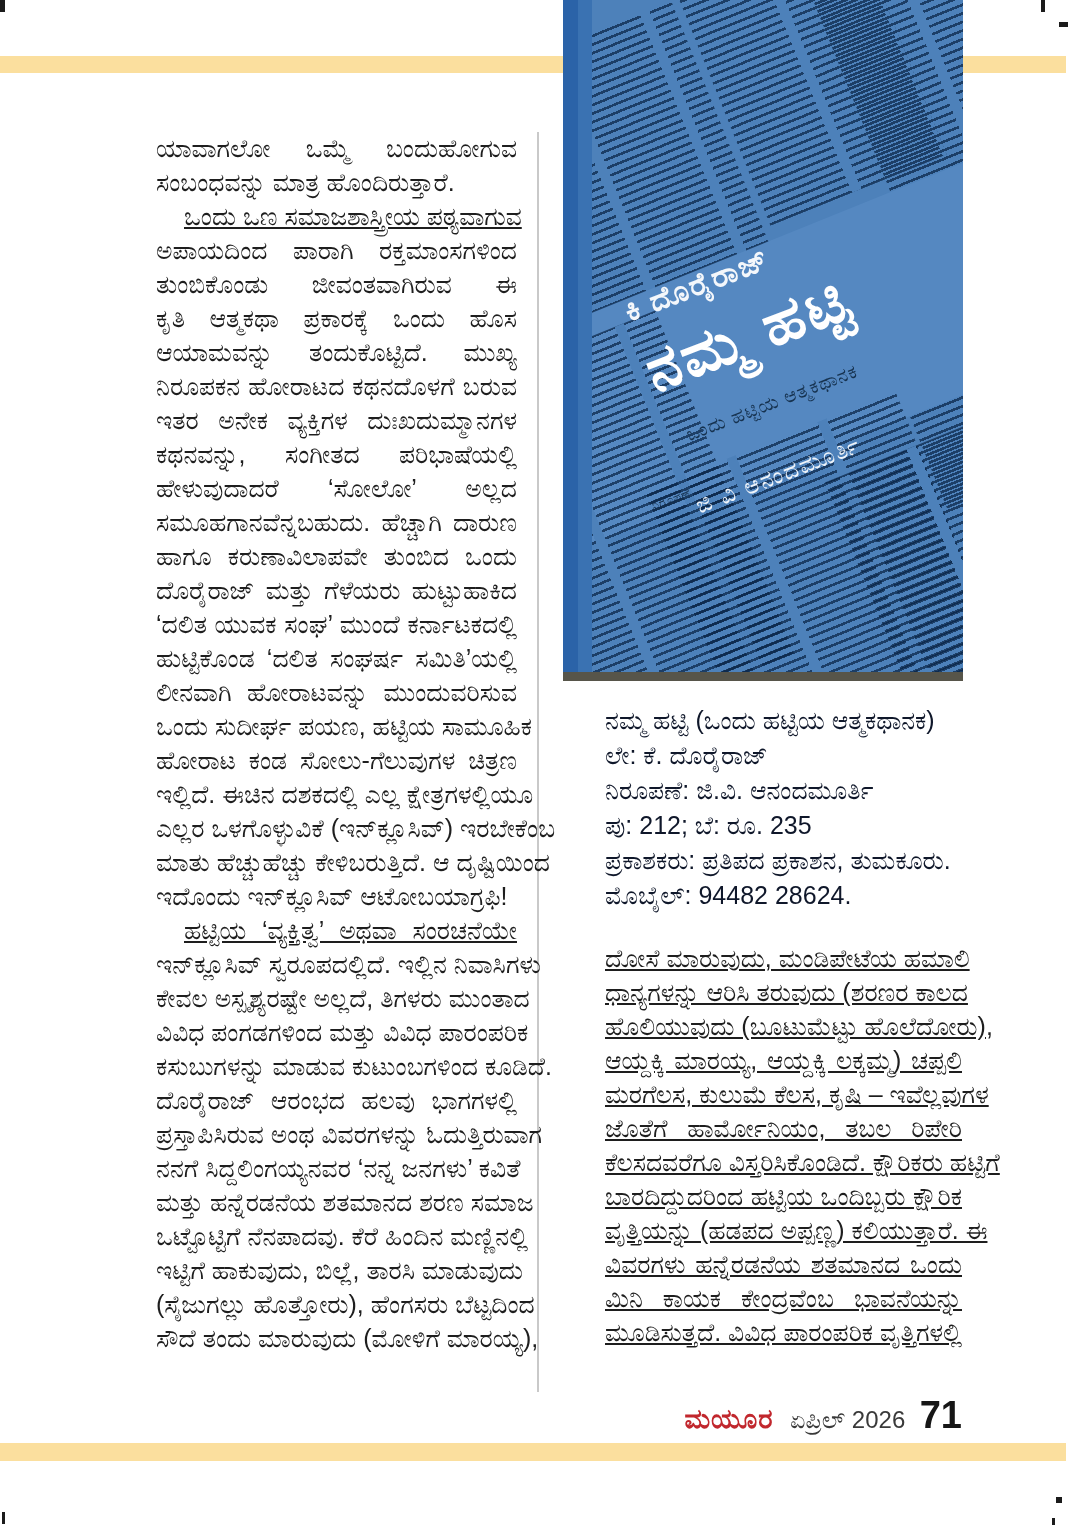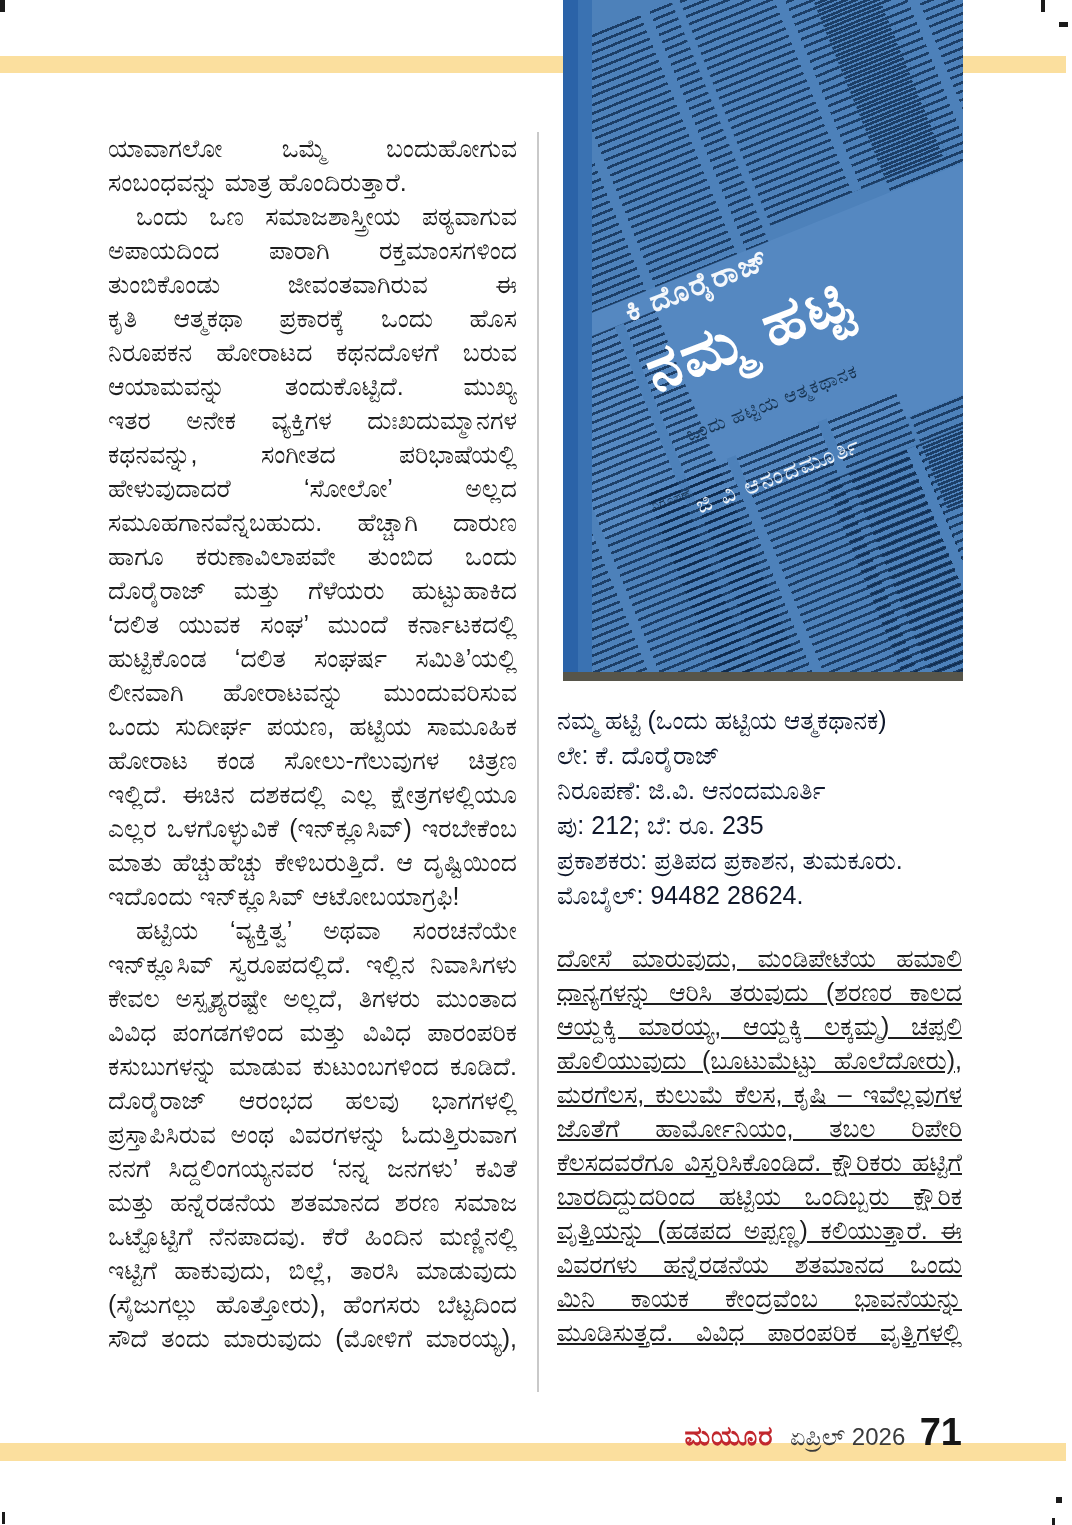--- a/index.html
+++ b/index.html
@@ -14,23 +14,23 @@
   
   .mark{position:absolute;background:#1b1b1b;}
 
   
   .col-rule{position:absolute;left:537px;top:132px;width:2px;height:1260px;background:#c9c9c9;}
 
   
   .col{position:absolute;font-size:25px;line-height:34px;}
   .col.left{left:108px;top:131px;width:409px;}
   .col.right{left:557px;top:941px;width:405px;text-decoration:underline;}
-  .line{height:34px;text-align:justify;text-align-last:justify;white-space:nowrap;overflow:visible;}
+  .line{height:34px;text-align:justify;text-align-last:justify;white-space:nowrap;overflow:visible;margin-left:48px;}
   .line.end{text-align-last:left;}
-  .line.indent{text-indent:28px;}
+  .line.indent{text-indent:28px;text-decoration:underline;}
 
   
   .cover{position:absolute;left:563px;top:0px;width:400px;height:681px;background:#4d81ba;overflow:hidden;}
   .cover .spine{position:absolute;left:0;top:0;width:15px;height:100%;background:#2b63a8;}
   .cover .spine2{position:absolute;left:15px;top:0;width:14px;height:100%;background:#3a72b2;}
   .cover .np{position:absolute;
      background:
        repeating-linear-gradient(90deg, rgba(77,129,186,0) 0 88px, rgba(77,129,186,1) 88px 98px),
        repeating-linear-gradient(0deg, rgba(9,36,70,0.72) 0 2.6px, rgba(0,0,0,0) 2.6px 8px);
      transform:rotate(-22deg);}
@@ -41,21 +41,21 @@
   .cover-title{left:78px;top:300px;font-size:60px;font-weight:bold;color:#ffffff;letter-spacing:3px;}
   .cover-subtitle{left:118px;top:392px;font-size:19px;color:#16324f;letter-spacing:1px;}
   .cover-narrlabel{left:88px;top:492px;font-size:13px;color:#16324f;}
   .cover-narrator{left:128px;top:462px;font-size:23px;color:#eef3f9;letter-spacing:2px;}
 
   
   .caption{position:absolute;left:557px;top:703px;width:452px;font-size:25px;line-height:35px;color:#0f172a;}
   .caption .line{height:35px;text-align:left;text-align-last:left;}
 
   
-  .footer{position:absolute;top:1394px;left:0;width:962px;text-align:right;white-space:nowrap;margin-top:17px;}
+  .footer{position:absolute;top:1394px;left:0;width:962px;text-align:right;white-space:nowrap;}
   .footer .logo{color:#c1272d;font-weight:bold;font-size:27px;letter-spacing:1px;}
   .footer .issue{color:#3a3a3a;font-size:24px;margin-left:12px;}
   .footer .pageno{color:#161616;font-size:38px;font-weight:bold;margin-left:10px;}
 </style>
 </head>
 <body>
 
 <div class="page">
 
   <div class="mark" style="left:0;top:0;width:5px;height:12px;"></div>
@@ -73,22 +73,22 @@
   <div class="col left">
       <div class="para">
         <div class="line">ಯಾವಾಗಲೋ ಒಮ್ಮೆ ಬಂದುಹೋಗುವ</div>
         <div class="line end">ಸಂಬಂಧವನ್ನು ಮಾತ್ರ ಹೊಂದಿರುತ್ತಾರೆ.</div>
       </div>
       <div class="para">
         <div class="line indent">ಒಂದು ಒಣ ಸಮಾಜಶಾಸ್ತ್ರೀಯ ಪಠ್ಯವಾಗುವ</div>
         <div class="line">ಅಪಾಯದಿಂದ ಪಾರಾಗಿ ರಕ್ತಮಾಂಸಗಳಿಂದ</div>
         <div class="line">ತುಂಬಿಕೊಂಡು ಜೀವಂತವಾಗಿರುವ ಈ</div>
         <div class="line">ಕೃತಿ ಆತ್ಮಕಥಾ ಪ್ರಕಾರಕ್ಕೆ ಒಂದು ಹೊಸ</div>
+        <div class="line">ಆಯಾಮವನ್ನು ತಂದುಕೊಟ್ಟಿದೆ. ಮುಖ್ಯ</div>
         <div class="line">ನಿರೂಪಕನ ಹೋರಾಟದ ಕಥನದೊಳಗೆ ಬರುವ</div>
-        <div class="line">ಆಯಾಮವನ್ನು ತಂದುಕೊಟ್ಟಿದೆ. ಮುಖ್ಯ</div>
         <div class="line">ಇತರ ಅನೇಕ ವ್ಯಕ್ತಿಗಳ ದುಃಖದುಮ್ಮಾನಗಳ</div>
         <div class="line">ಕಥನವನ್ನು, ಸಂಗೀತದ ಪರಿಭಾಷೆಯಲ್ಲಿ</div>
         <div class="line">ಹೇಳುವುದಾದರೆ ‘ಸೋಲೋ’ ಅಲ್ಲದ</div>
         <div class="line">ಸಮೂಹಗಾನವೆನ್ನಬಹುದು. ಹೆಚ್ಚಾಗಿ ದಾರುಣ</div>
         <div class="line">ಹಾಗೂ ಕರುಣಾವಿಲಾಪವೇ ತುಂಬಿದ ಒಂದು</div>
         <div class="line">ದೊರೈರಾಜ್ ಮತ್ತು ಗೆಳೆಯರು ಹುಟ್ಟುಹಾಕಿದ</div>
         <div class="line">‘ದಲಿತ ಯುವಕ ಸಂಘ’ ಮುಂದೆ ಕರ್ನಾಟಕದಲ್ಲಿ</div>
         <div class="line">ಹುಟ್ಟಿಕೊಂಡ ‘ದಲಿತ ಸಂಘರ್ಷ ಸಮಿತಿ’ಯಲ್ಲಿ</div>
         <div class="line">ಲೀನವಾಗಿ ಹೋರಾಟವನ್ನು ಮುಂದುವರಿಸುವ</div>
         <div class="line">ಒಂದು ಸುದೀರ್ಘ ಪಯಣ, ಹಟ್ಟಿಯ ಸಾಮೂಹಿಕ</div>
@@ -145,22 +145,22 @@
         <div class="line">ಪು: 212; ಬೆ: ರೂ. 235</div>
         <div class="line">ಪ್ರಕಾಶಕರು: ಪ್ರತಿಪದ ಪ್ರಕಾಶನ, ತುಮಕೂರು.</div>
         <div class="line end">ಮೊಬೈಲ್: 94482 28624.</div>
       </div>
     </div>
 
   <div class="col right">
       <div class="para">
         <div class="line">ದೋಸೆ ಮಾರುವುದು, ಮಂಡಿಪೇಟೆಯ ಹಮಾಲಿ</div>
         <div class="line">ಧಾನ್ಯಗಳನ್ನು ಆರಿಸಿ ತರುವುದು (ಶರಣರ ಕಾಲದ</div>
+        <div class="line">ಹೊಲಿಯುವುದು (ಬೂಟುಮೆಟ್ಟು ಹೊಲೆದೋರು),</div>
         <div class="line">ಆಯ್ದಕ್ಕಿ ಮಾರಯ್ಯ, ಆಯ್ದಕ್ಕಿ ಲಕ್ಕಮ್ಮ) ಚಪ್ಪಲಿ</div>
-        <div class="line">ಹೊಲಿಯುವುದು (ಬೂಟುಮೆಟ್ಟು ಹೊಲೆದೋರು),</div>
         <div class="line">ಮರಗೆಲಸ, ಕುಲುಮೆ ಕೆಲಸ, ಕೃಷಿ – ಇವೆಲ್ಲವುಗಳ</div>
         <div class="line">ಜೊತೆಗೆ ಹಾರ್ಮೋನಿಯಂ, ತಬಲ ರಿಪೇರಿ</div>
         <div class="line">ಕೆಲಸದವರೆಗೂ ವಿಸ್ತರಿಸಿಕೊಂಡಿದೆ. ಕ್ಷೌರಿಕರು ಹಟ್ಟಿಗೆ</div>
         <div class="line">ಬಾರದಿದ್ದುದರಿಂದ ಹಟ್ಟಿಯ ಒಂದಿಬ್ಬರು ಕ್ಷೌರಿಕ</div>
         <div class="line">ವೃತ್ತಿಯನ್ನು (ಹಡಪದ ಅಪ್ಪಣ್ಣ) ಕಲಿಯುತ್ತಾರೆ. ಈ</div>
         <div class="line">ವಿವರಗಳು ಹನ್ನೆರಡನೆಯ ಶತಮಾನದ ಒಂದು</div>
         <div class="line">ಮಿನಿ ಕಾಯಕ ಕೇಂದ್ರವೆಂಬ ಭಾವನೆಯನ್ನು</div>
         <div class="line">ಮೂಡಿಸುತ್ತದೆ. ವಿವಿಧ ಪಾರಂಪರಿಕ ವೃತ್ತಿಗಳಲ್ಲಿ</div>
       </div>
     </div>

